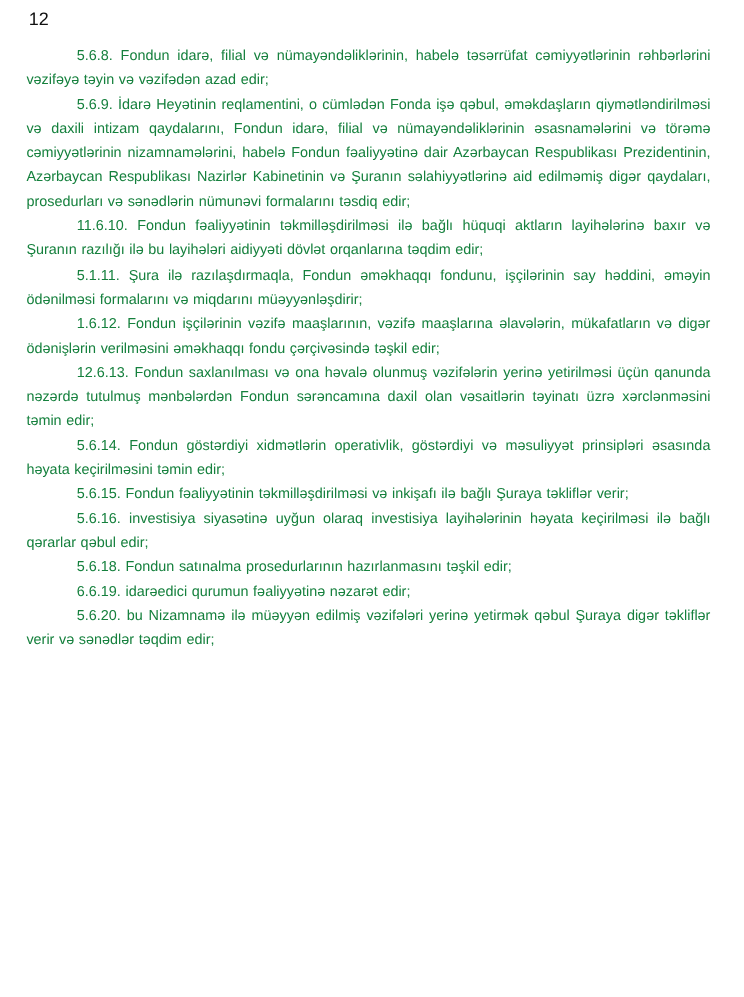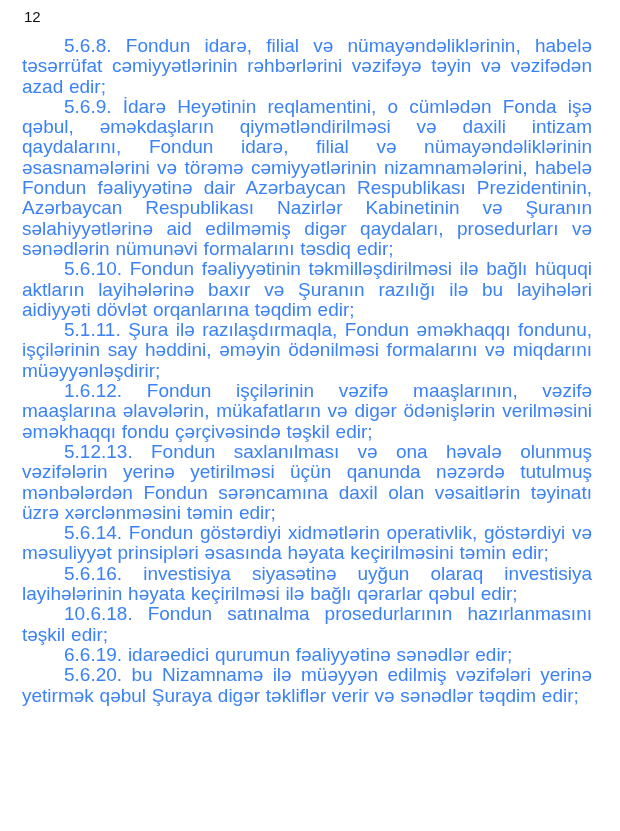--- a/index.html
+++ b/index.html
@@ -25,40 +25,41 @@
     font-size: 15px;
     line-height: 18px;
     margin: 2px 0 10px 2px;
     color: #111111;
   }
   .doc-body p.para {
     margin: 0;
     padding: 0;
     text-align: justify;
     text-indent: 42px;
-    font-size: 19px;
+    font-size: 12px;
     line-height: 20.3px;
-    color: #3b82f6;
+    color: #15803d;
     word-spacing: 0.5px;
   }
   .clause-number {
     white-space: nowrap;
   }
 </style>
 </head>
 <body>
 
 <div class="page">
   <div class="page-number">12</div>
   <div class="doc-body" id="doc-body">
       <p class="para"><span class="clause-number">5.6.8.</span><span> Fondun idarə, filial və nümayəndəliklərinin, habelə təsərrüfat cəmiyyətlərinin rəhbərlərini vəzifəyə təyin və vəzifədən azad edir;</span></p>
       <p class="para"><span class="clause-number">5.6.9.</span><span> İdarə Heyətinin reqlamentini, o cümlədən Fonda işə qəbul, əməkdaşların qiymətləndirilməsi və daxili intizam qaydalarını, Fondun idarə, filial və nümayəndəliklərinin əsasnamələrini və törəmə cəmiyyətlərinin nizamnamələrini, habelə Fondun fəaliyyətinə dair Azərbaycan Respublikası Prezidentinin, Azərbaycan Respublikası Nazirlər Kabinetinin və Şuranın səlahiyyətlərinə aid edilməmiş digər qaydaları, prosedurları və sənədlərin nümunəvi formalarını təsdiq edir;</span></p>
-      <p class="para"><span class="clause-number">5.6.10.</span><span> Fondun fəaliyyətinin təkmilləşdirilməsi ilə bağlı hüquqi aktların layihələrinə baxır və Şuranın razılığı ilə bu layihələri aidiyyəti dövlət orqanlarına təqdim edir;</span></p>
+      <p class="para"><span class="clause-number">11.6.10.</span><span> Fondun fəaliyyətinin təkmilləşdirilməsi ilə bağlı hüquqi aktların layihələrinə baxır və Şuranın razılığı ilə bu layihələri aidiyyəti dövlət orqanlarına təqdim edir;</span></p>
       <p class="para"><span class="clause-number">5.1.11.</span><span> Şura ilə razılaşdırmaqla, Fondun əməkhaqqı fondunu, işçilərinin say həddini, əməyin ödənilməsi formalarını və miqdarını müəyyənləşdirir;</span></p>
       <p class="para"><span class="clause-number">1.6.12.</span><span> Fondun işçilərinin vəzifə maaşlarının, vəzifə maaşlarına əlavələrin, mükafatların və digər ödənişlərin verilməsini əməkhaqqı fondu çərçivəsində təşkil edir;</span></p>
-      <p class="para"><span class="clause-number">5.12.13.</span><span> Fondun saxlanılması və ona həvalə olunmuş vəzifələrin yerinə yetirilməsi üçün qanunda nəzərdə tutulmuş mənbələrdən Fondun sərəncamına daxil olan vəsaitlərin təyinatı üzrə xərclənməsini təmin edir;</span></p>
+      <p class="para"><span class="clause-number">12.6.13.</span><span> Fondun saxlanılması və ona həvalə olunmuş vəzifələrin yerinə yetirilməsi üçün qanunda nəzərdə tutulmuş mənbələrdən Fondun sərəncamına daxil olan vəsaitlərin təyinatı üzrə xərclənməsini təmin edir;</span></p>
       <p class="para"><span class="clause-number">5.6.14.</span><span> Fondun göstərdiyi xidmətlərin operativlik, göstərdiyi və məsuliyyət prinsipləri əsasında həyata keçirilməsini təmin edir;</span></p>
+      <p class="para"><span class="clause-number">5.6.15.</span><span> Fondun fəaliyyətinin təkmilləşdirilməsi və inkişafı ilə bağlı Şuraya təkliflər verir;</span></p>
       <p class="para"><span class="clause-number">5.6.16.</span><span> investisiya siyasətinə uyğun olaraq investisiya layihələrinin həyata keçirilməsi ilə bağlı qərarlar qəbul edir;</span></p>
-      <p class="para"><span class="clause-number">10.6.18.</span><span> Fondun satınalma prosedurlarının hazırlanmasını təşkil edir;</span></p>
-      <p class="para"><span class="clause-number">6.6.19.</span><span> idarəedici qurumun fəaliyyətinə sənədlər edir;</span></p>
+      <p class="para"><span class="clause-number">5.6.18.</span><span> Fondun satınalma prosedurlarının hazırlanmasını təşkil edir;</span></p>
+      <p class="para"><span class="clause-number">6.6.19.</span><span> idarəedici qurumun fəaliyyətinə nəzarət edir;</span></p>
       <p class="para"><span class="clause-number">5.6.20.</span><span> bu Nizamnamə ilə müəyyən edilmiş vəzifələri yerinə yetirmək qəbul Şuraya digər təkliflər verir və sənədlər təqdim edir;</span></p>
     </div>
 </div>
 
 </body></html>

